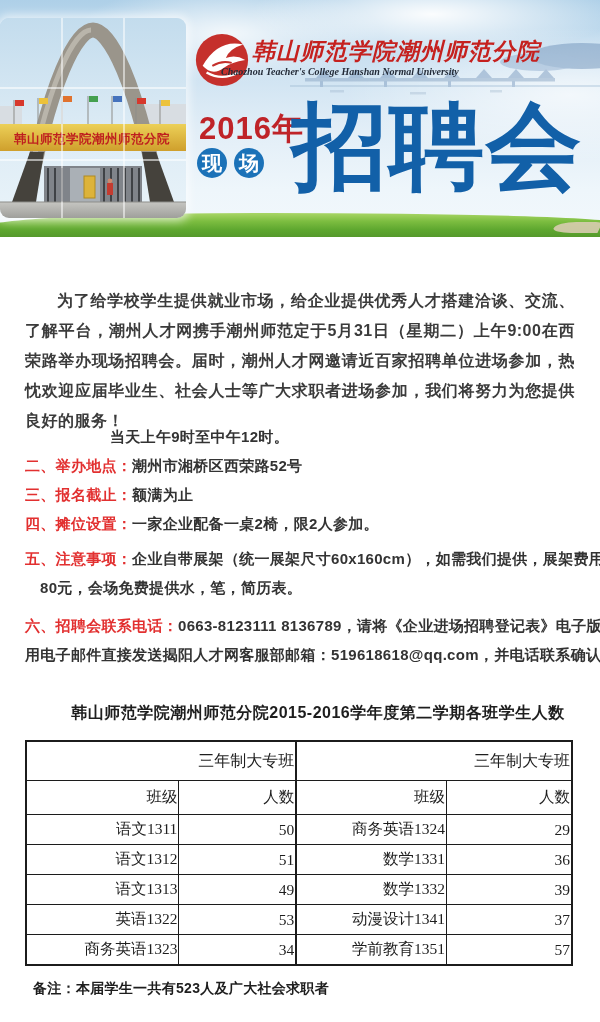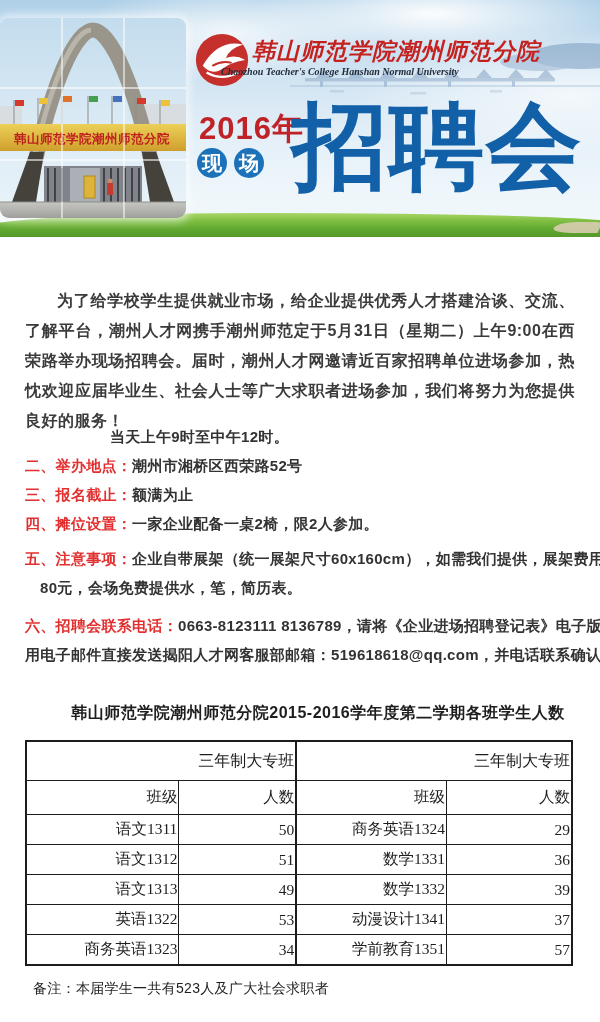--- a/index.html
+++ b/index.html
@@ -59,21 +59,21 @@
                  table-layout:fixed;}
   table.students th,table.students td{border:1px solid #1c1c1c;text-align:right;font-weight:normal;padding:1px;}
   table.students{border:2px solid #1c1c1c;}
   tr.group th{height:36px;font-size:16px;}
   tr.group th:first-child{border-right-width:2px;}
   tr.cols th{height:31px;}
   tr.cols th:nth-child(2){border-right-width:2px;}
   table.students td{height:27px;}
   table.students td:nth-child(2){border-right-width:2px;}
 
-  .note{position:absolute;left:33px;top:980px;font-size:14px;font-weight:normal;color:#1e1e1e;letter-spacing:.3px;text-align:center;}
+  .note{position:absolute;left:33px;top:980px;font-size:14px;font-weight:bold;color:#1e1e1e;letter-spacing:.3px;text-align:center;}
 </style>
 </head>
 <body>
 
 <div class="page">
 
   <header class="hero">
     <div class="sky"></div>
 
     <svg class="scenery" viewBox="0 0 310 60">

